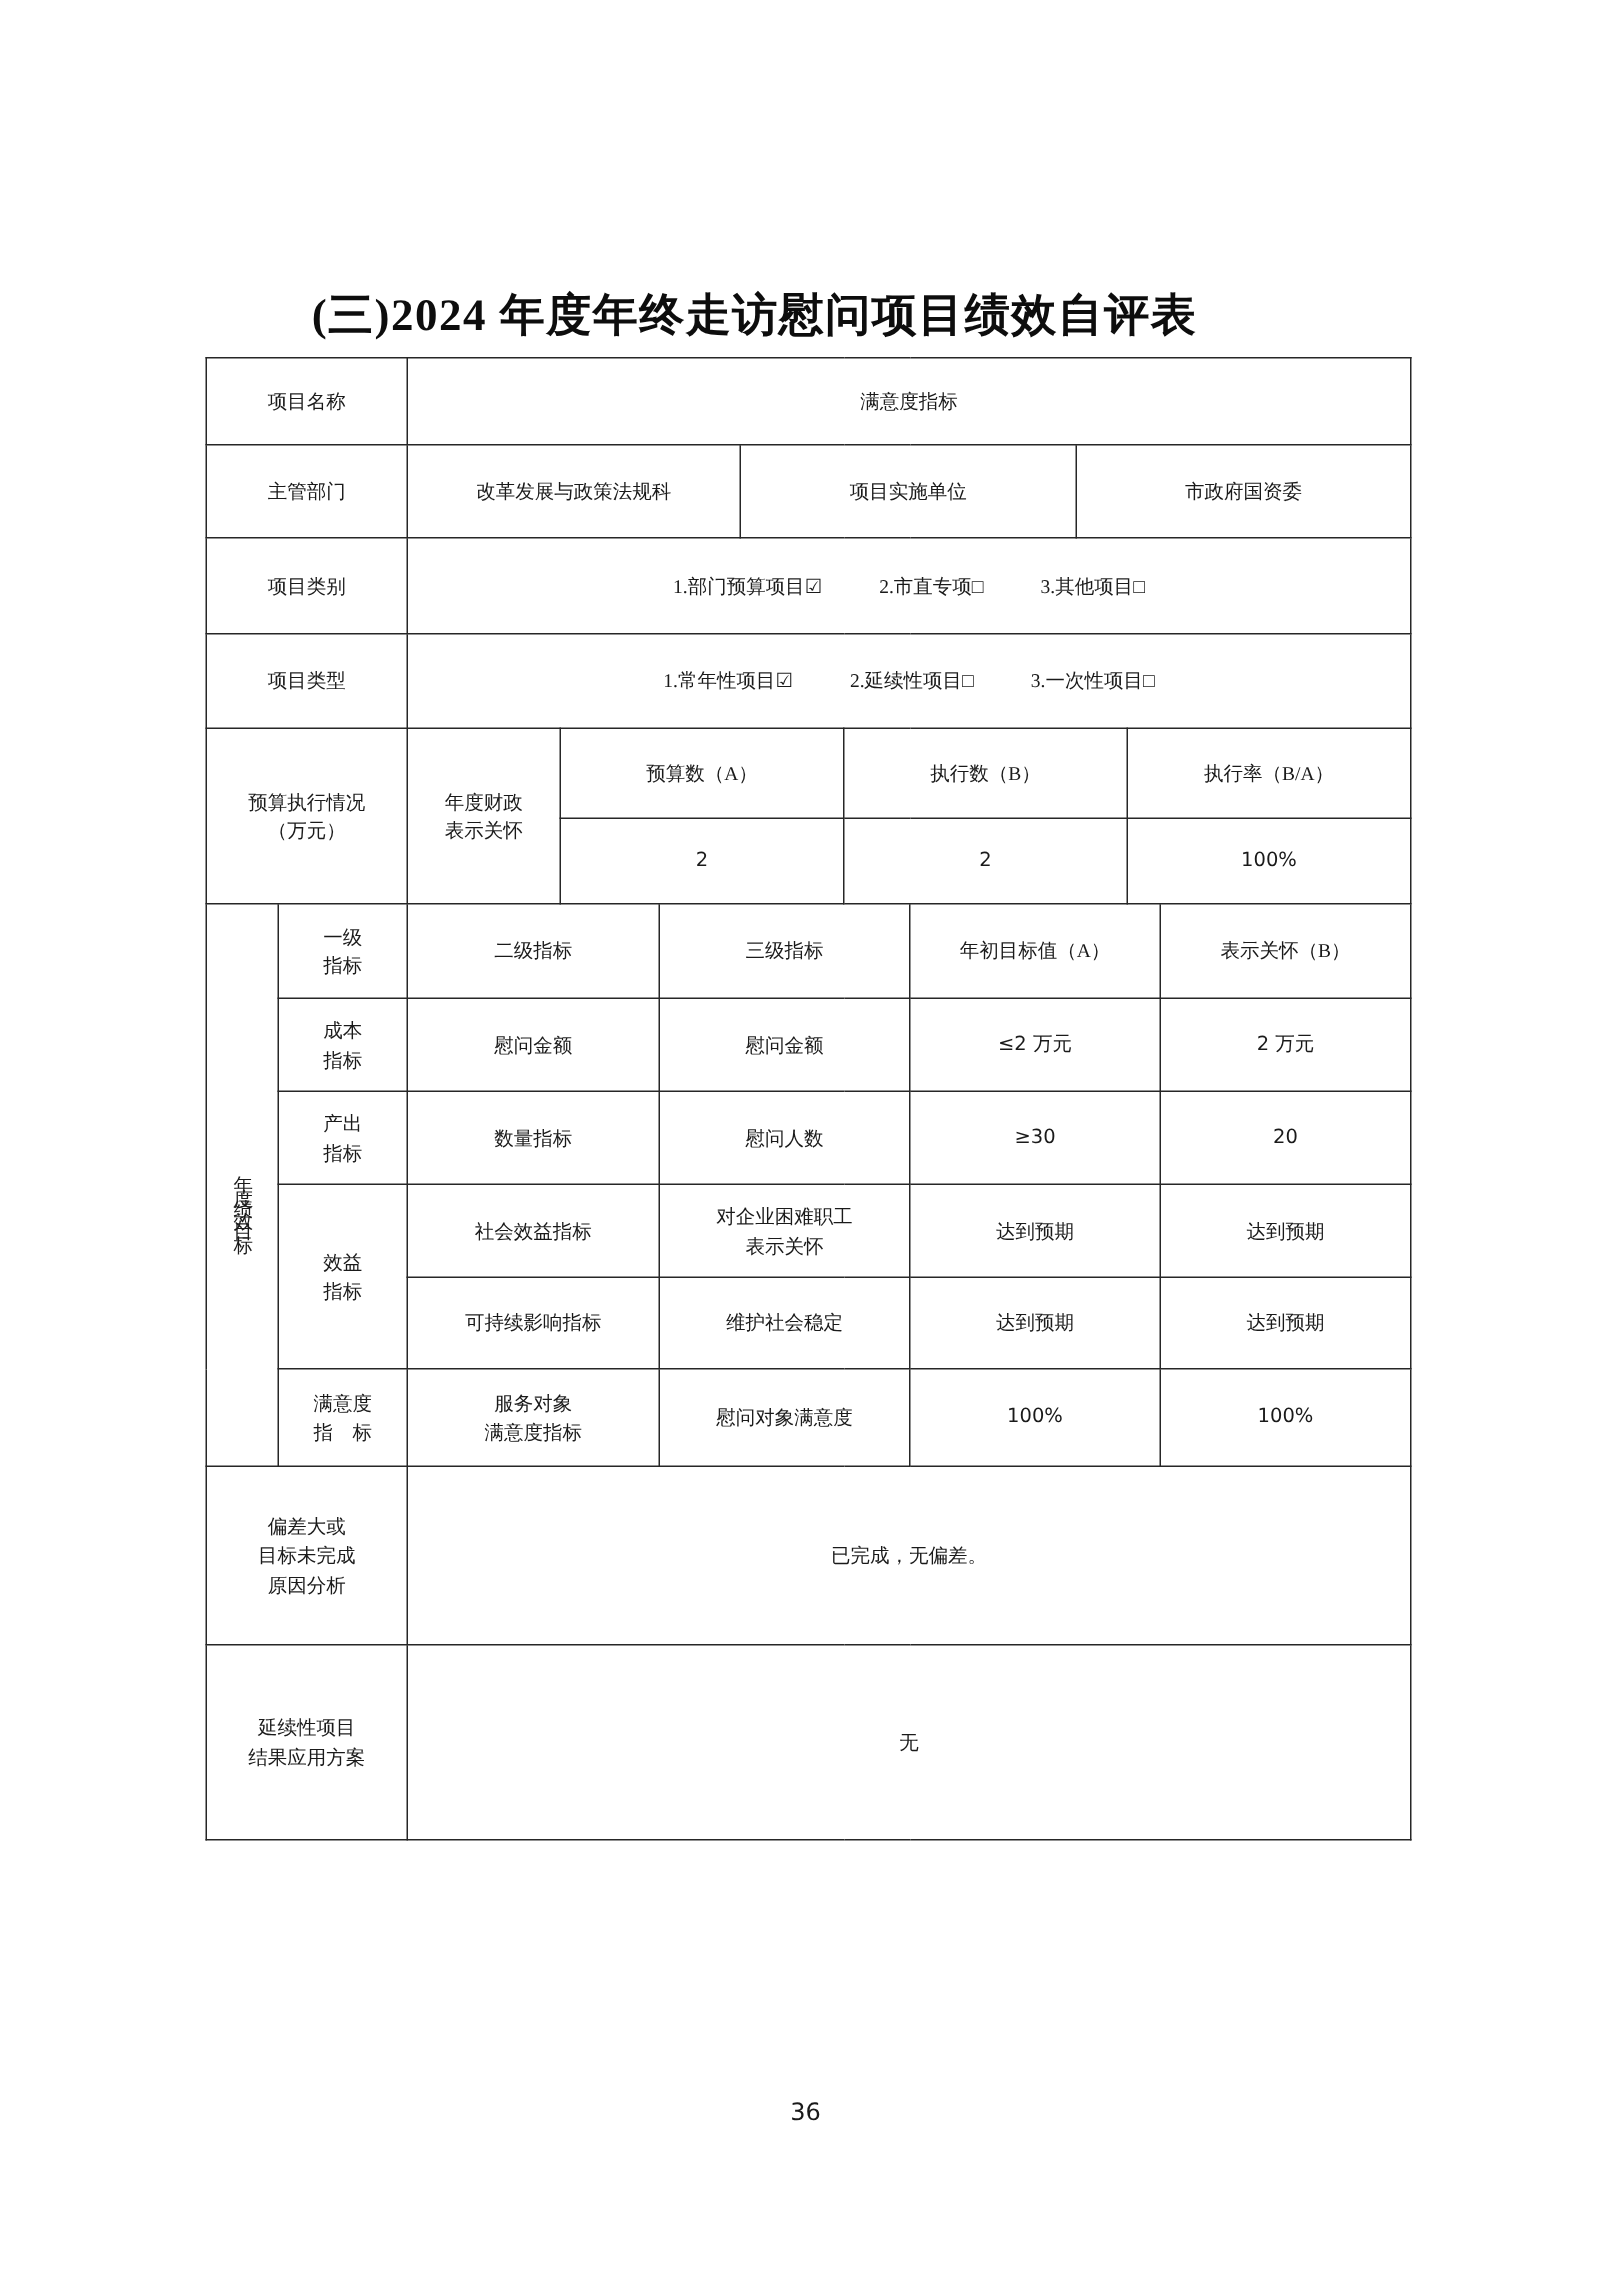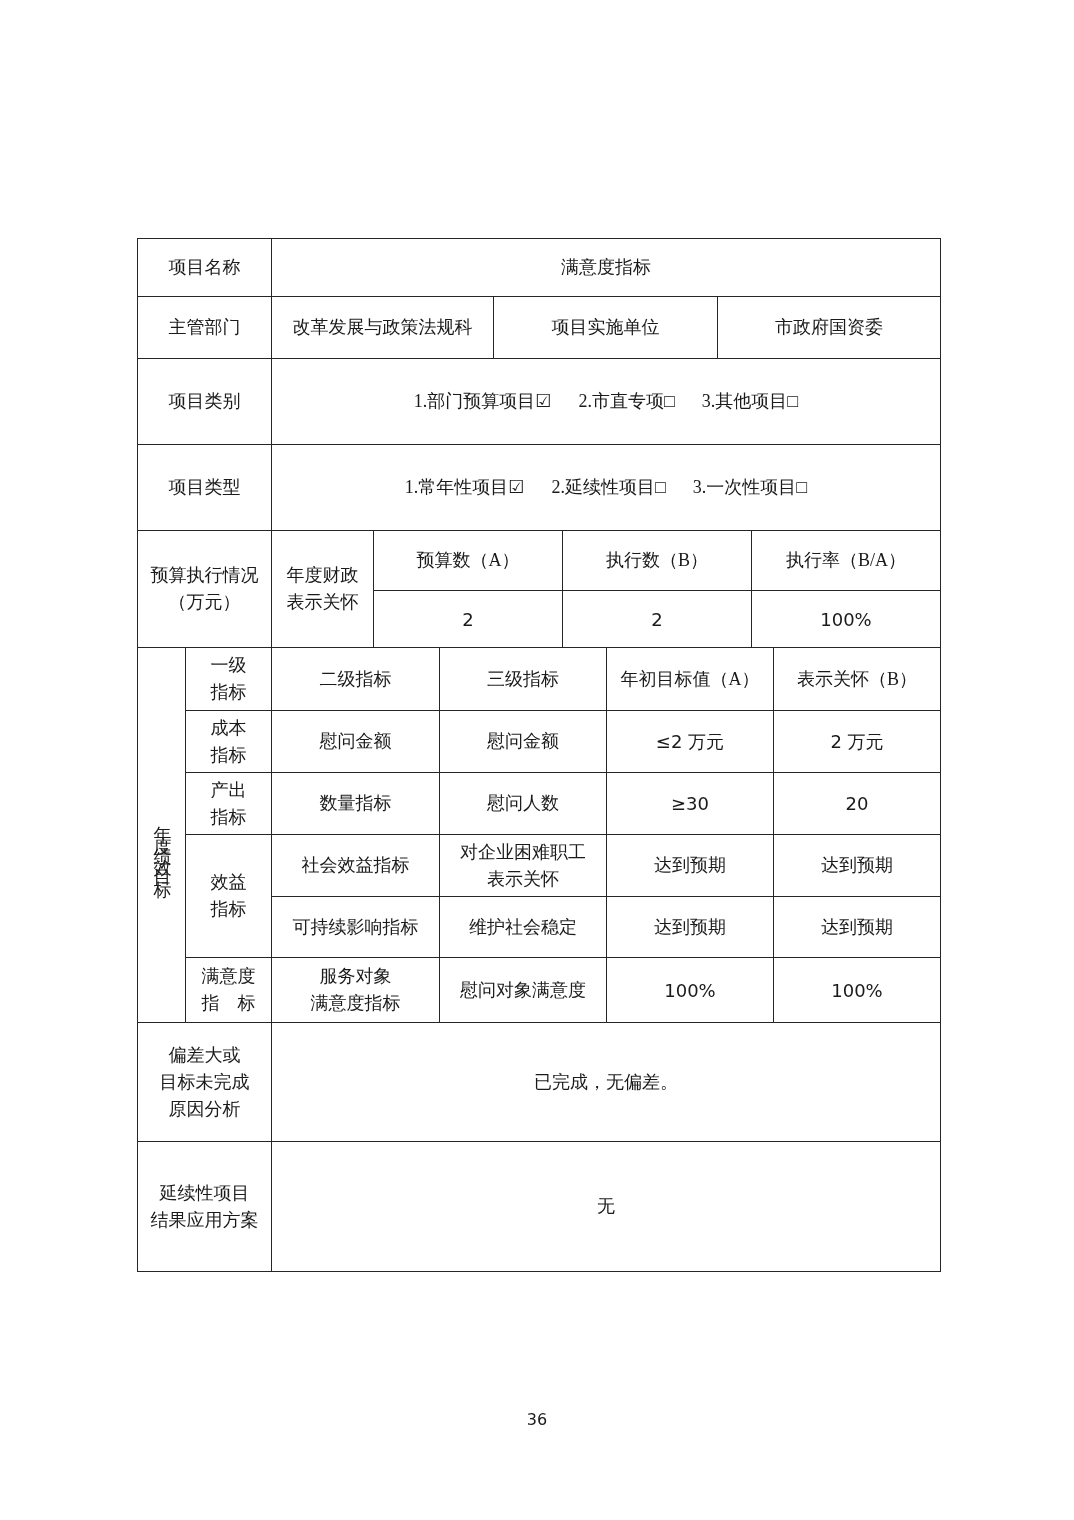--- a/index.html
+++ b/index.html
@@ -25,51 +25,51 @@
   table.eval {
     position:absolute;
     left:137px; top:238px;
     border-collapse:collapse;
     table-layout:fixed;
   }
   table.eval td {
     border:1px solid #262626;
     text-align:center;
     vertical-align:middle;
-    font-size:18px;
+    font-size:13px;
     line-height:1.5;
     padding:2px 4px;
     box-sizing:border-box;
     white-space:pre-line;
     color:#1a1a1a;
   }
   .num { font-family:"DejaVu Sans","Liberation Sans",sans-serif; font-size:16px; }
-  .opts { display:flex; justify-content:center; align-items:flex-start; gap:27px; }
+  .opts { display:flex; justify-content:center; align-items:flex-start; gap:38px; }
   .opts span { white-space:nowrap; }
   .vert {
     display:inline-block;
     writing-mode:vertical-rl;
     letter-spacing:0.62em;
     line-height:1.1;
   }
   .page-number {
     position:absolute;
     top:1398px; left:0; width:1074px;
     text-align:center;
     font-family:"DejaVu Sans","Liberation Sans",sans-serif;
     font-size:16px;
     color:#1a1a1a;
-    margin-top:12px;
   }
 </style>
 </head>
 <body>
 
 <div class="page">
 
+  <div class="doc-title">(三)2024 年度年终走访慰问项目绩效自评表</div>
 
   <table class="eval">
     <colgroup>
       <col style="width:48px">
         <col style="width:86px">
         <col style="width:102px">
       <col style="width:66px">
         <col style="width:54px">
         <col style="width:69px">
       <col style="width:44px">

